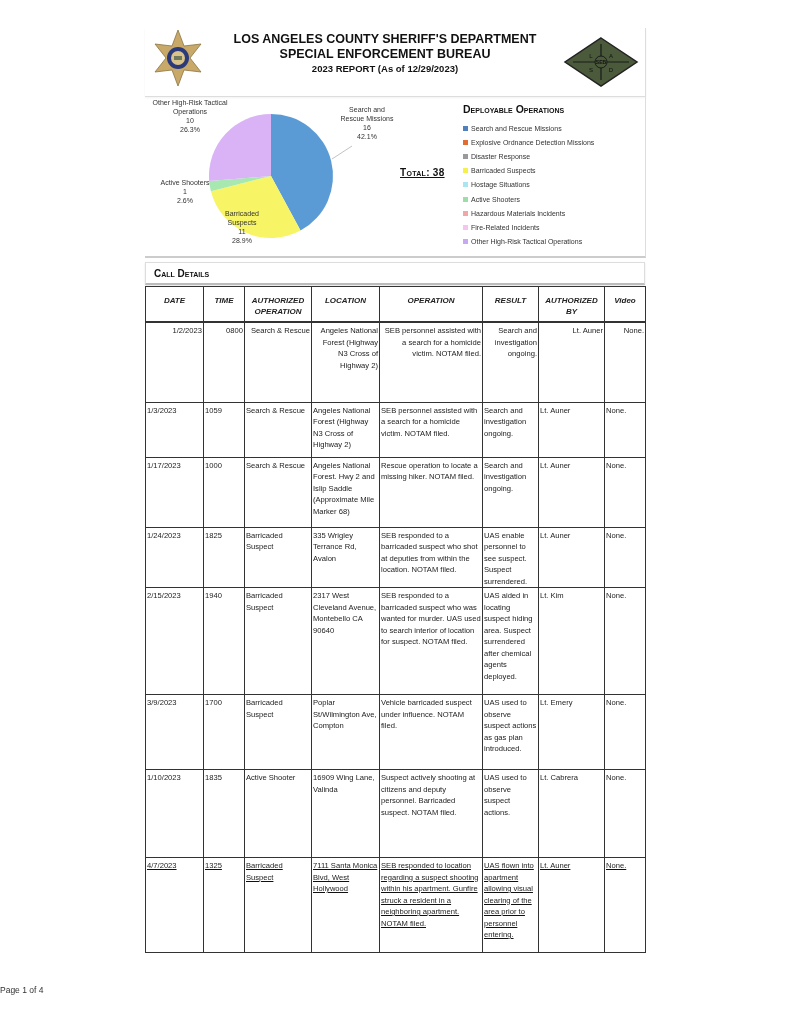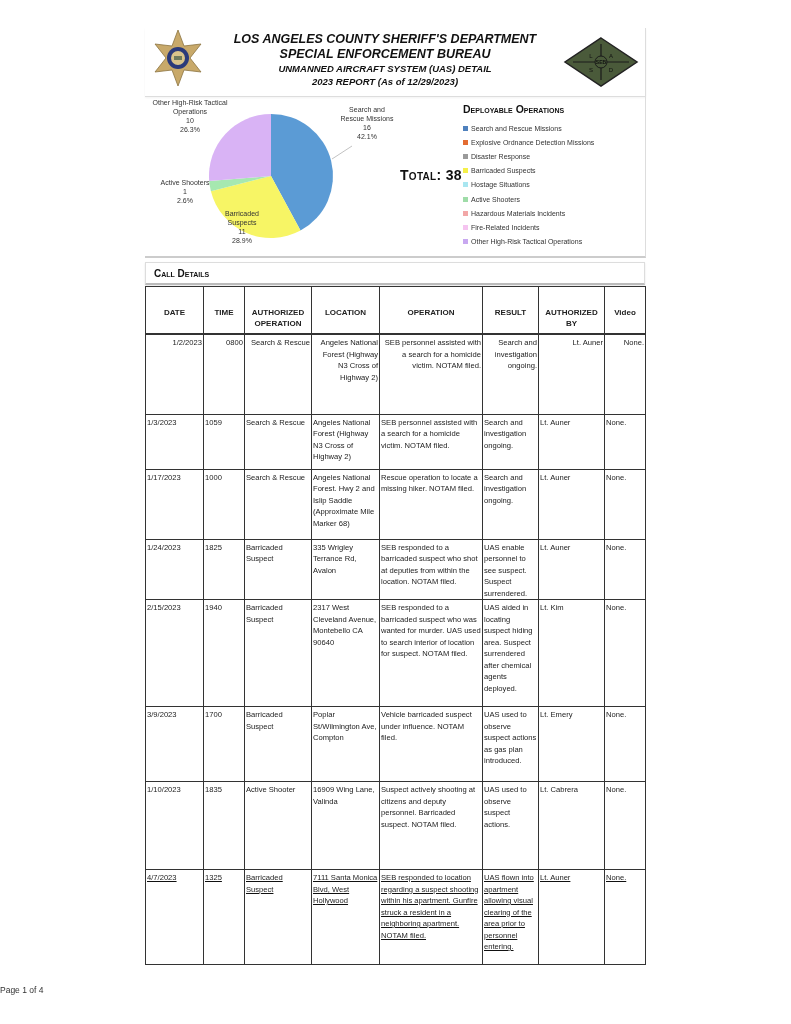--- a/index.html
+++ b/index.html
@@ -1,58 +1,57 @@
 <!DOCTYPE html>
 <html><head>
 <meta charset="utf-8">
 <style>
   html, body { margin: 0; padding: 0; background: #ffffff; }
   body { width: 791px; height: 1024px; position: relative; font-family: "Liberation Sans", sans-serif; color: #111; overflow: hidden; }
   .header { position: absolute; left: 145px; top: 28px; width: 500px; height: 68px; border-right: 1px solid #ddd; border-bottom: 1px solid #ddd; box-shadow: 0 1px 2px rgba(0,0,0,0.05); }
   .badge { position: absolute; left: 6px; top: 0px; width: 54px; height: 60px; }
   .swt { position: absolute; right: 6px; top: 8px; width: 76px; height: 52px; }
-  .hdr-text { position: absolute; left: 70px; right: 90px; top: 4px; text-align: center; font-weight: bold; font-style: italic; }
+  .hdr-text { position: absolute; left: 70px; right: 90px; top: 4px; text-align: center; font-weight: bold; }
   .hdr-text .l1 { font-size: 12.5px; line-height: 15px; }
   .hdr-text .l2 { font-size: 12.5px; line-height: 15px; }
   .hdr-text .l3 { font-size: 9.5px; line-height: 13px; }
   .hdr-text .l4 { font-size: 9.5px; line-height: 13px; }
 
   .chart-box { position: absolute; left: 145px; top: 96px; width: 500px; height: 160px; border-right: 1px solid #ddd; border-bottom: 2px solid #ccc; }
   .chart-box svg { position: absolute; left: 0; top: 0; }
   .lbl { position: absolute; font-size: 7px; text-align: center; color: #333; line-height: 9px; }
-  .total { position: absolute; left: 255px; top: 71px; font-size: 14px; font-weight: bold; font-variant: small-caps; letter-spacing: 0.3px; }
+  .total { position: absolute; left: 255px; top: 71px; font-size: 10px; font-weight: bold; font-variant: small-caps; letter-spacing: 0.3px; text-decoration: underline; }
   .legend { position: absolute; left: 318px; top: 4px; width: 180px; }
   .legend-title { font-weight: bold; font-size: 10.5px; font-variant: small-caps; margin-left: 0; margin-top: 3px; margin-bottom: 6px; }
   .legend-item { font-size: 7px; color: #333; height: 14.2px; display: flex; align-items: center; }
   .swatch { display: inline-block; width: 5px; height: 5px; margin-right: 3px; }
 
   .section { position: absolute; left: 145px; top: 262px; width: 498px; height: 20px; border: 1px solid #ddd; border-bottom: 2px solid #bbb; box-shadow: 0 1px 2px rgba(0,0,0,0.1); }
   .section-title { position: absolute; left: 8px; top: 5px; font-size: 10px; font-weight: bold; font-variant: small-caps; }
 
   table.calls { position: absolute; left: 145px; top: 286px; width: 500px; border-collapse: collapse; table-layout: fixed; }
   table.calls th, table.calls td { border: 1px solid #333; font-size: 7.6px; vertical-align: top; padding: 2px 1px 0 1px; line-height: 11.5px; color: #222; }
-  table.calls th { text-align: center; font-weight: bold; font-size: 8px; height: 26px; line-height: 11px; padding-top: 20px; }
+  table.calls th { text-align: center; font-weight: bold; font-size: 8px; height: 26px; line-height: 11px; padding-top: 8px; font-style: italic; }
   table.calls thead tr { border-bottom: 2px solid #333; }
 
   .footer { position: absolute; left: 0; width: 791px; top: 985px; font-size: 8.5px; color: #333; }
 </style>
 </head>
 <body>
 
 <div class="header">
   <svg class="badge" viewBox="0 0 54 60">
     <polygon points="27,2 33,18 50,16 39,30 50,44 33,42 27,58 21,42 4,44 15,30 4,16 21,18" fill="#c8a96a" stroke="#8c7440" stroke-width="0.8"></polygon>
     <circle cx="27" cy="30" r="11" fill="#2b3a7a"></circle>
     <circle cx="27" cy="30" r="7" fill="#d9c38a"></circle>
     <rect x="23" y="28" width="8" height="4" fill="#6f7a5c"></rect>
   </svg>
   <div class="hdr-text">
     <div class="l1">LOS ANGELES COUNTY SHERIFF'S DEPARTMENT</div>
     <div class="l2">SPECIAL ENFORCEMENT BUREAU</div>
-    <div class="l3">UNMANNED AIRCRAFT SYSTEM (UAS) DETAIL</div>
     <div class="l4">2023 REPORT (As of 12/29/2023)</div>
   </div>
   <svg class="swt" viewBox="0 0 76 52">
     <polygon points="38,2 74,26 38,50 2,26" fill="#4a5a3a" stroke="#222" stroke-width="1.5"></polygon>
     <line x1="10" y1="26" x2="66" y2="26" stroke="#1a1a1a" stroke-width="1.2"></line>
     <line x1="38" y1="8" x2="38" y2="44" stroke="#1a1a1a" stroke-width="1.2"></line>
     <circle cx="38" cy="26" r="6" fill="#4a5a3a" stroke="#1a1a1a" stroke-width="1"></circle>
     <text x="38" y="28" font-size="5" text-anchor="middle" fill="#111" font-family="Liberation Sans, sans-serif" font-weight="bold">SEB</text>
     <text x="28" y="22" font-size="6" text-anchor="middle" fill="#111" font-family="Liberation Sans, sans-serif">L</text>
     <text x="48" y="22" font-size="6" text-anchor="middle" fill="#111" font-family="Liberation Sans, sans-serif">A</text>

